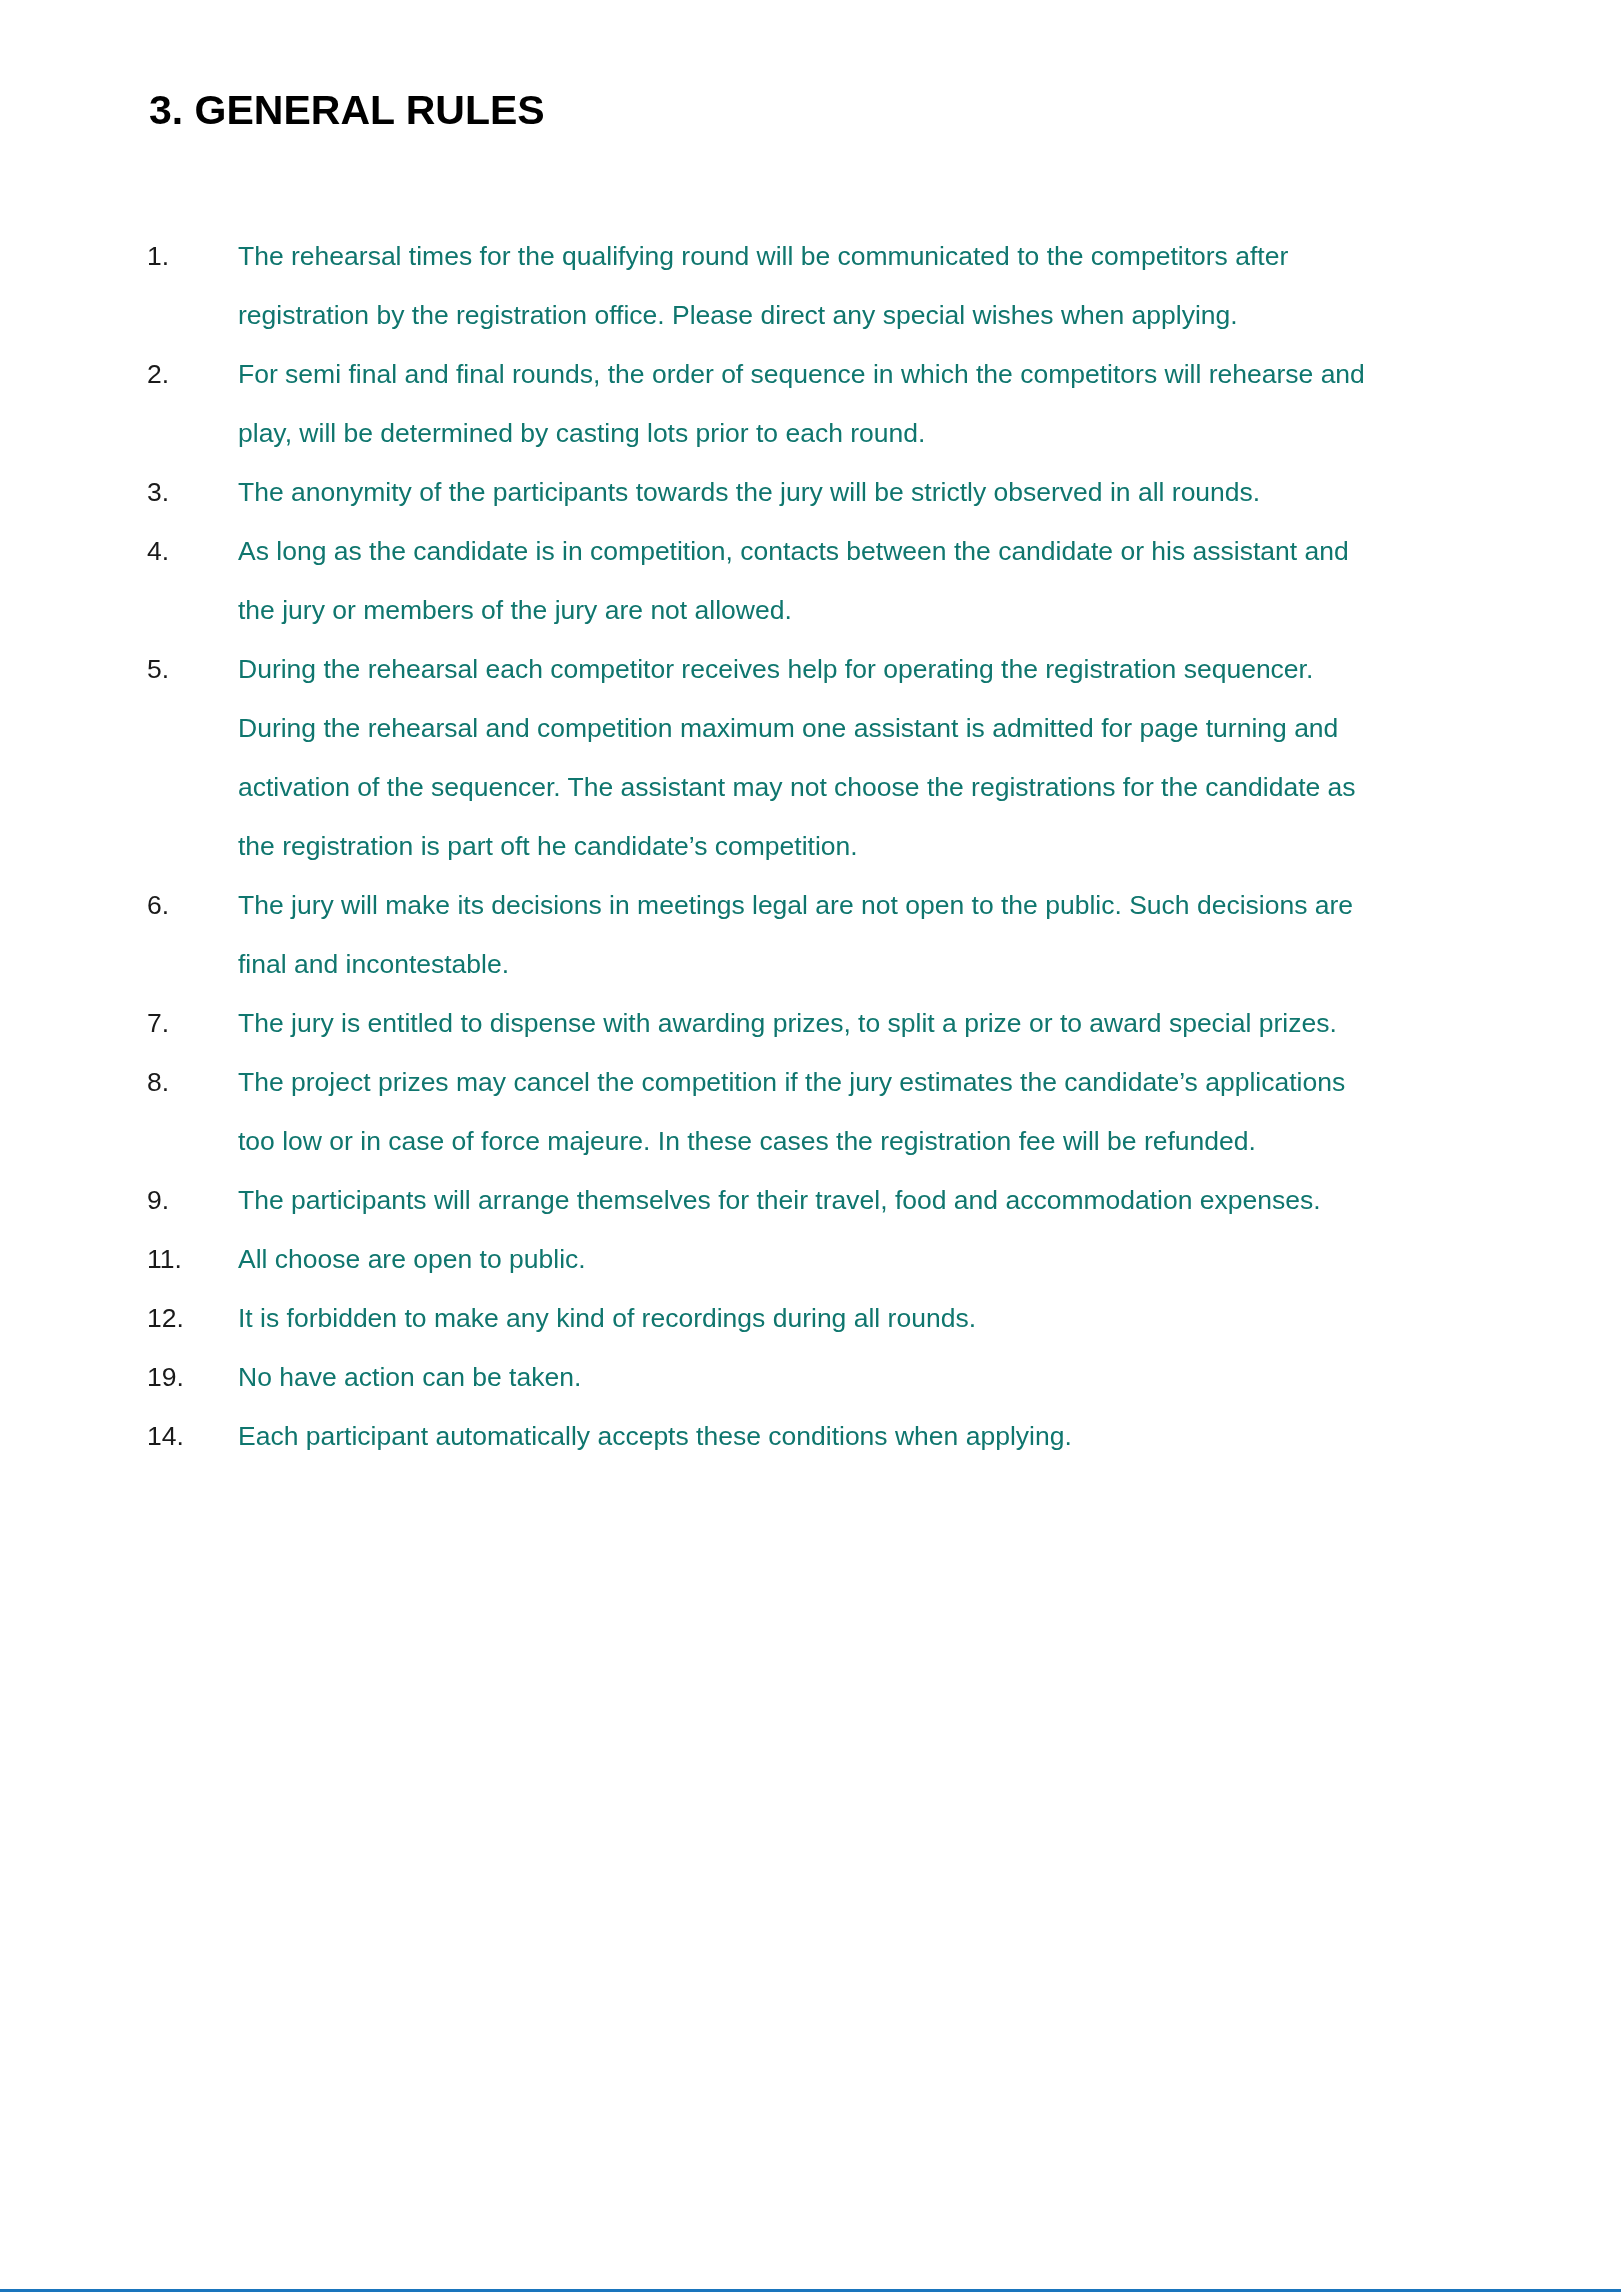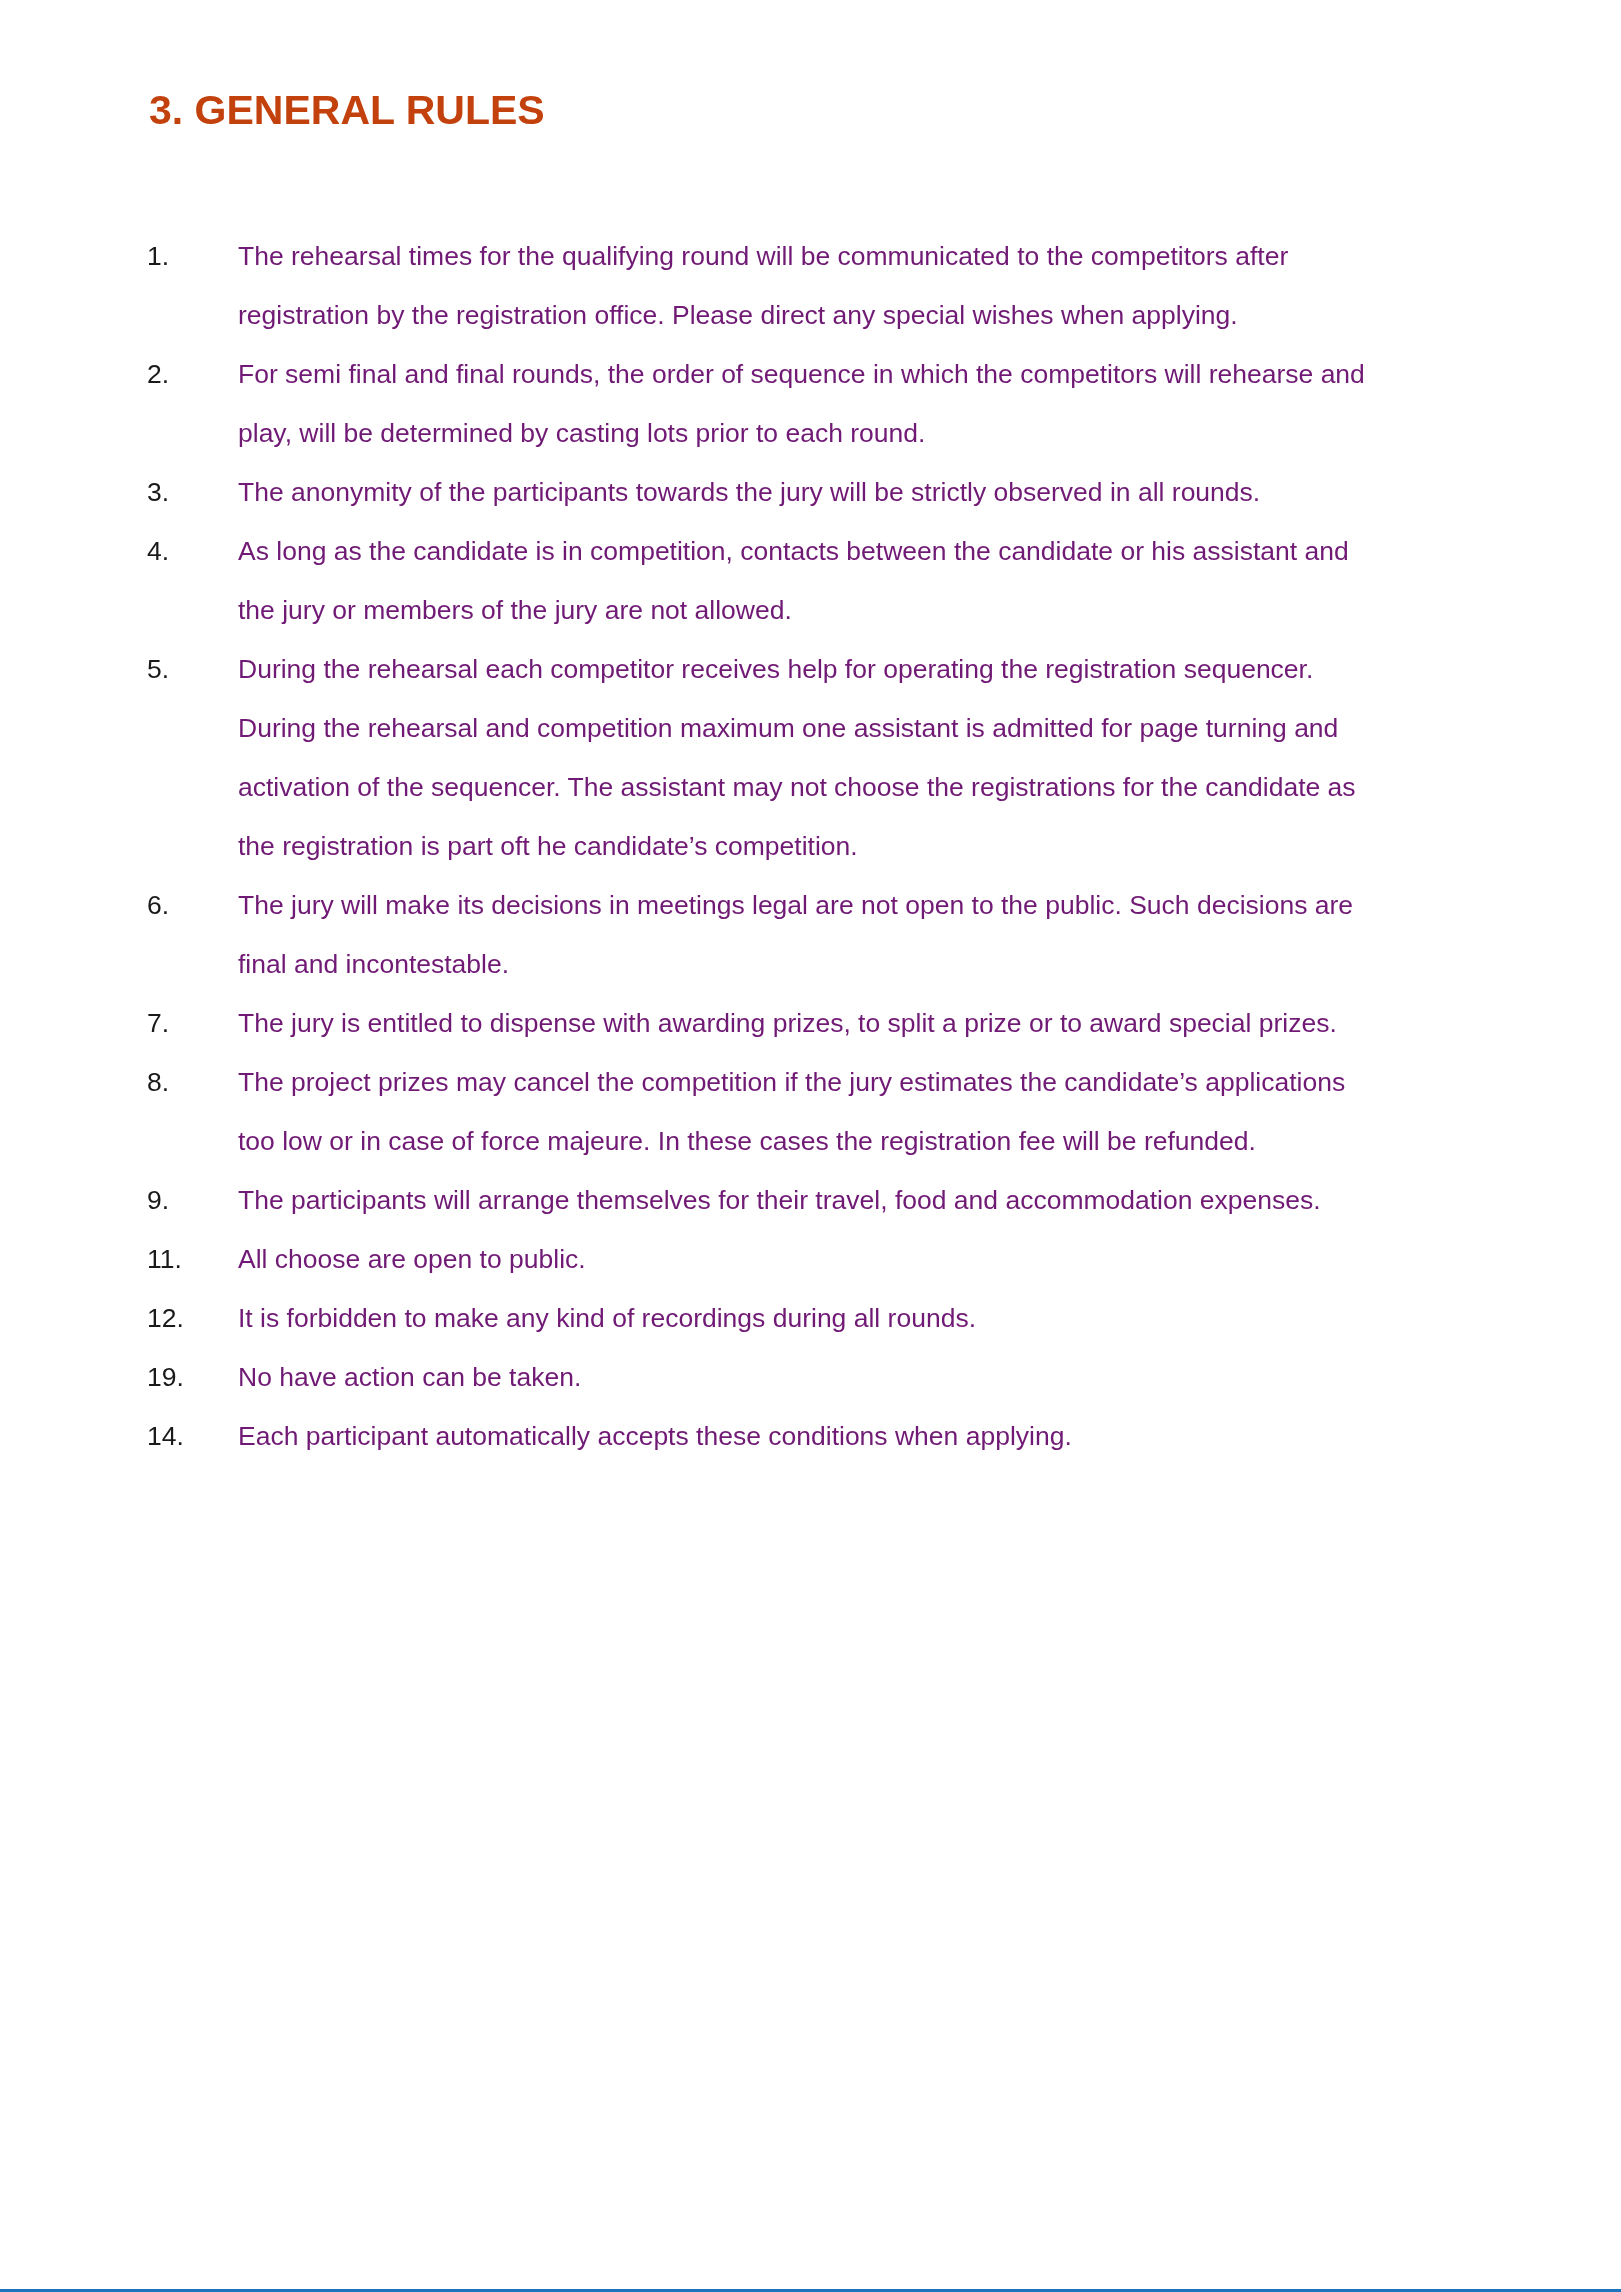--- a/index.html
+++ b/index.html
@@ -16,21 +16,21 @@
     overflow: hidden;
   }
   h1.doc-heading {
     position: absolute;
     left: 149px;
     top: 88px;
     margin: 0;
     font-size: 41px;
     font-weight: bold;
     letter-spacing: 0px;
-    color: #c2410c;
+    color: #000000;
     line-height: 1.1;
   }
   .rules-list {
     position: absolute;
     left: 147px;
     top: 227px;
     right: 39px;
   }
   .item {
     display: flex;
@@ -39,21 +39,21 @@
   .item .num {
     flex: 0 0 91px;
     font-size: 26.5px;
     line-height: 59px;
     color: #1a1a1a;
   }
   .item .txt {
     flex: 1 1 auto;
     font-size: 26.5px;
     line-height: 59px;
-    color: #701a75;
+    color: #0f766e;
     white-space: pre-line;
   }
   .footer-rule {
     position: absolute;
     left: 0;
     bottom: 0;
     width: 100%;
     height: 3.9px;
     background: #1a75bd;
   }

